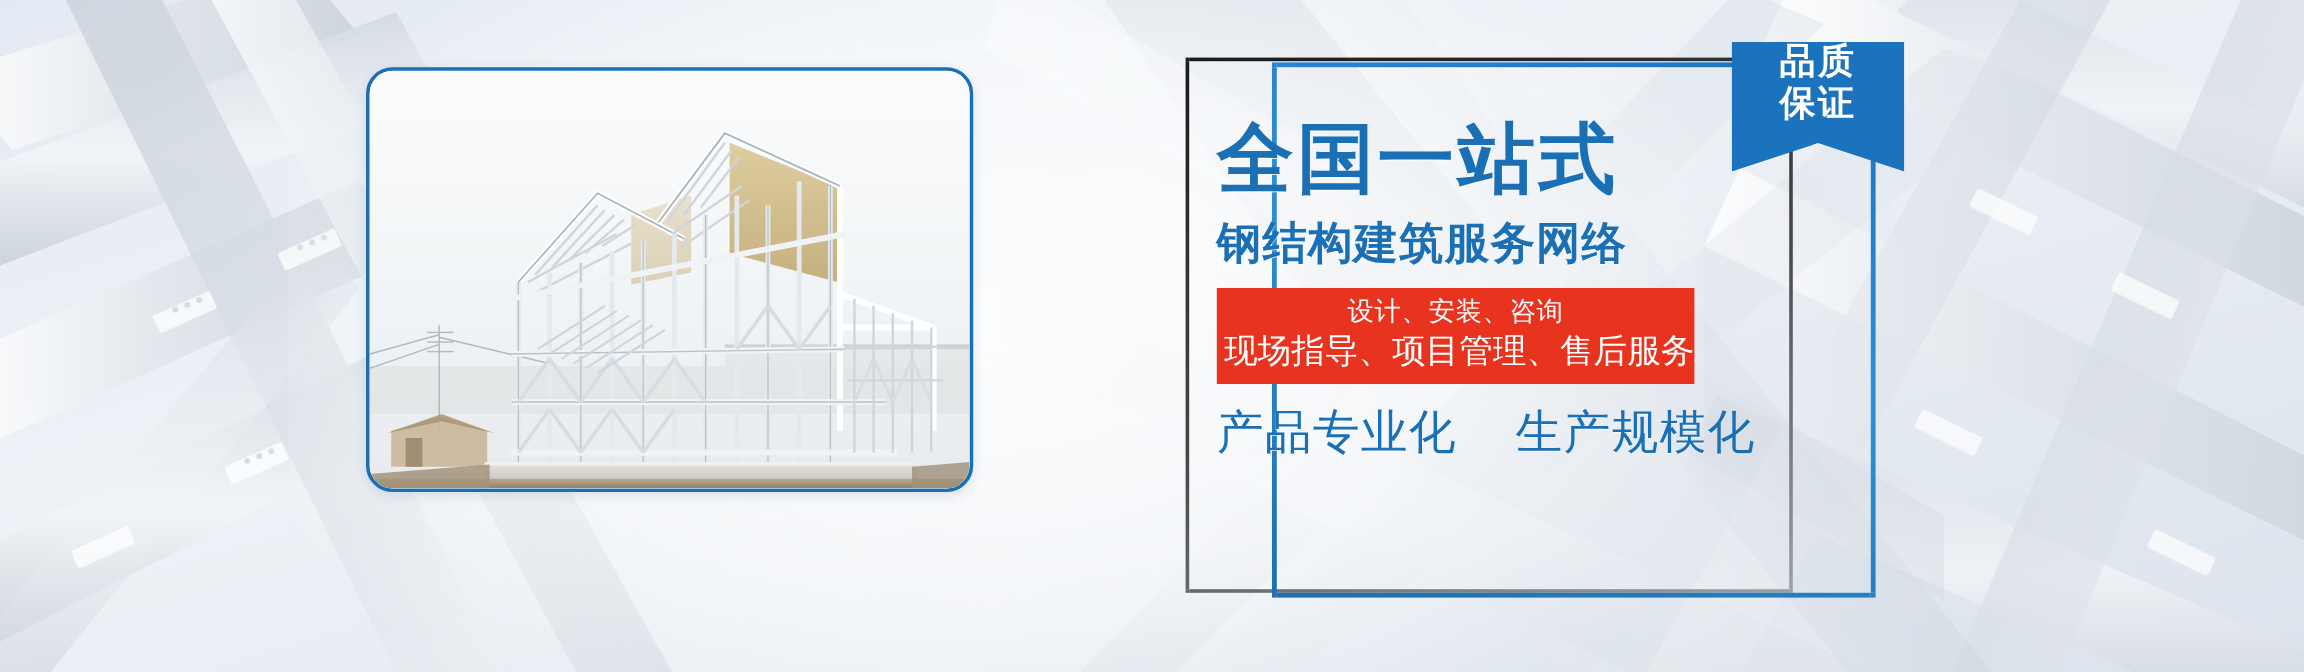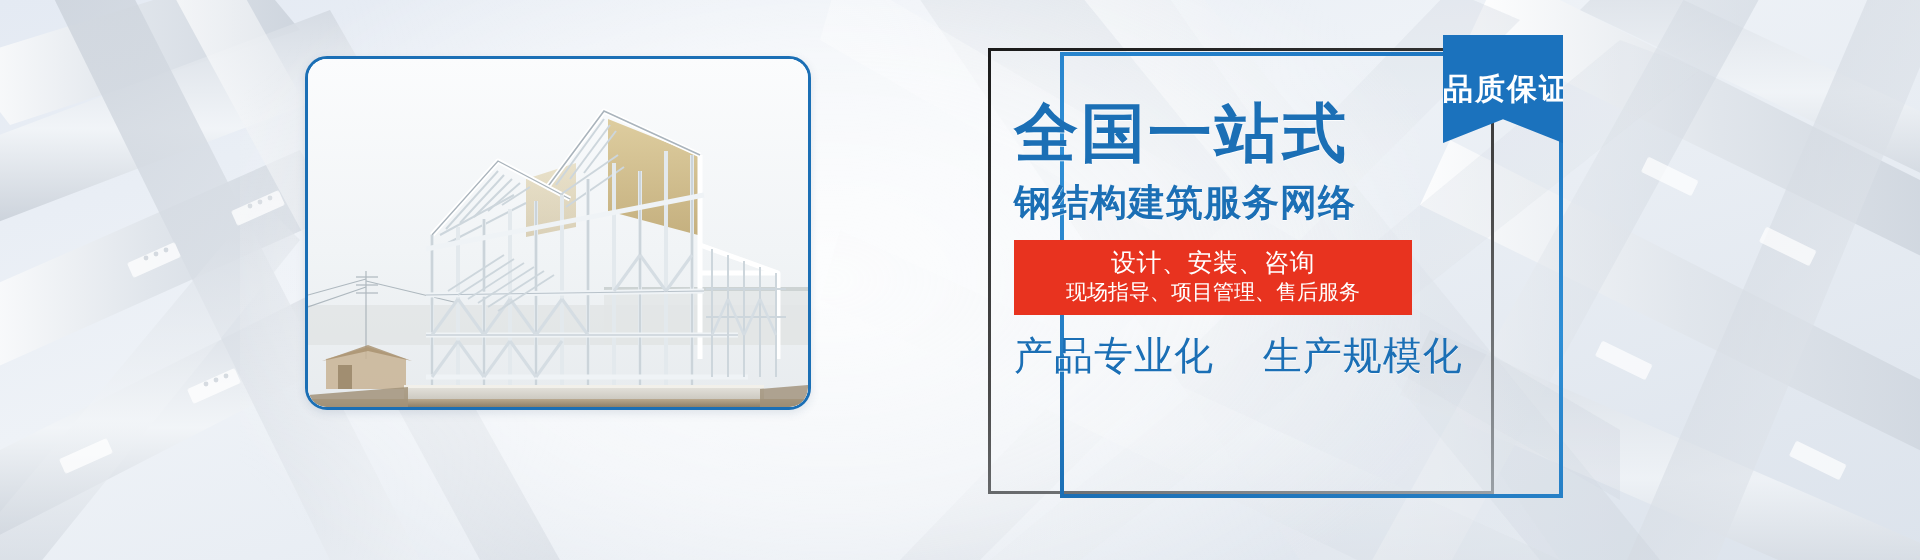--- a/index.html
+++ b/index.html
@@ -75,42 +75,42 @@
     text-shadow:0 1px 0 rgba(255,255,255,.7);
   }
 
   
   .redbox{
     margin:16px 0 0 0;width:398px;background:#e8331f;
     padding:7px 6px 9px 6px;box-sizing:border-box;text-align:center;
   }
   .redbox-line{
     font-family:"DejaVu Sans","Liberation Sans",sans-serif;
-    color:#ffffff;font-size:25px;font-weight:normal;
+    color:#ffffff;font-size:22px;font-weight:normal;
     line-height:1.28;letter-spacing:.5px;white-space:nowrap;
   }
-  .redbox-line.l2{font-size:21px;letter-spacing:0px;}
+  .redbox-line.l2{font-size:28px;letter-spacing:0px;}
 
   
   .slogan{
     font-family:"DejaVu Sans","Liberation Sans",sans-serif;
     font-size:39px;font-weight:normal;color:#1b6fb5;
     letter-spacing:1px;line-height:1.1;white-space:nowrap;
     text-shadow:0 1px 0 rgba(255,255,255,.7);
   }
   .slogan.s1{margin:20px 0 0 0;}
   .slogan.s2{margin:16px 0 0 0;}
   .slogan .gap{display:inline-block;width:22px;}
 
   
   .badge{
-    position:absolute;left:1443px;top:35px;width:120px;height:108px;
+    position:absolute;left:1443px;top:35px;width:144px;height:108px;
     background:#1b72bd;
     clip-path:polygon(0 0,100% 0,100% 100%,50% 78%,0 100%);
-    display:flex;flex-direction:row;align-items:center;justify-content:flex-start;
+    display:flex;flex-direction:column;align-items:center;justify-content:flex-start;
     box-sizing:border-box;
     box-shadow:0 2px 6px rgba(20,60,100,.22);
   }
   .badge-line{
     font-family:"DejaVu Sans","Liberation Sans",sans-serif;
     color:#fff;font-size:30px;font-weight:bold;line-height:1.15;
     letter-spacing:2px;white-space:nowrap;
   }
 </style>
 </head>

